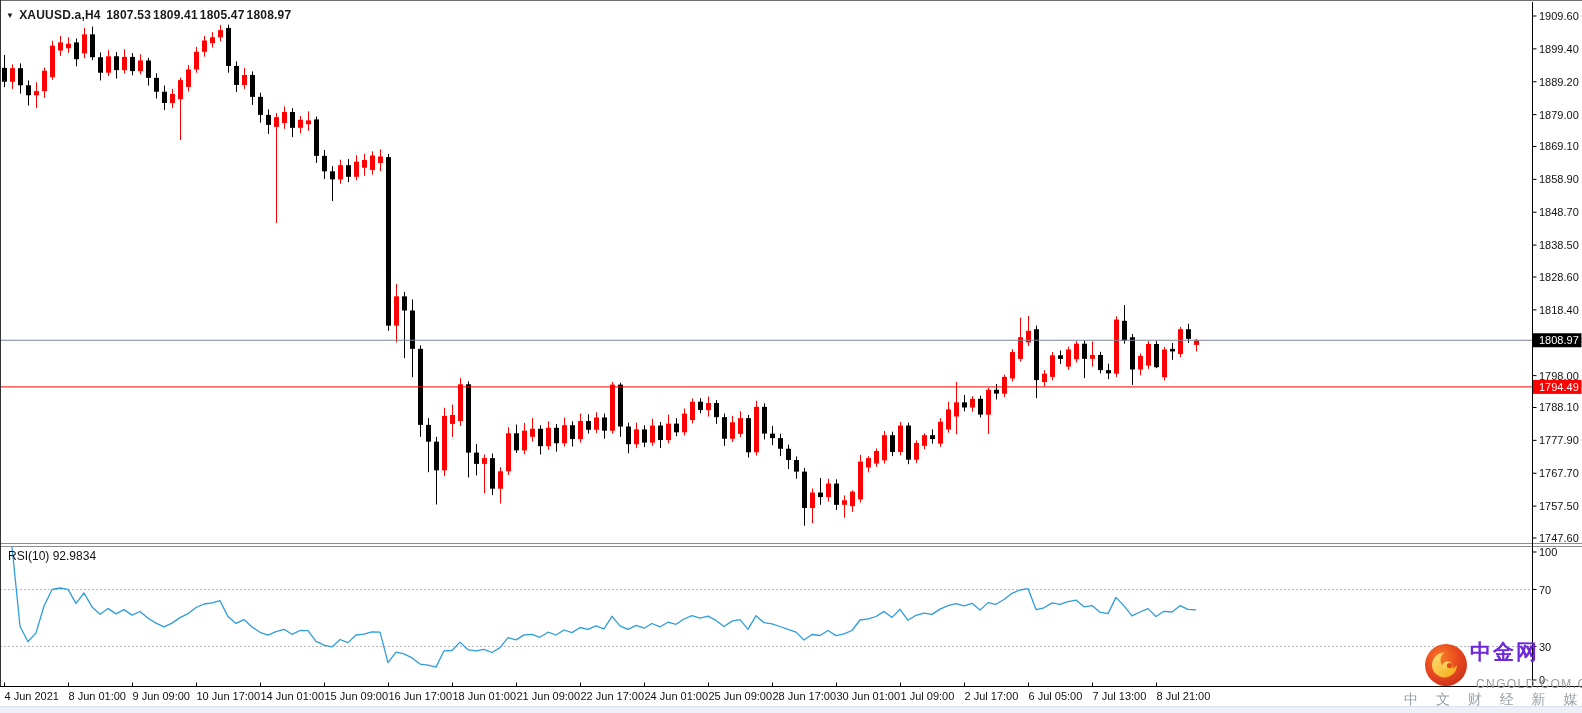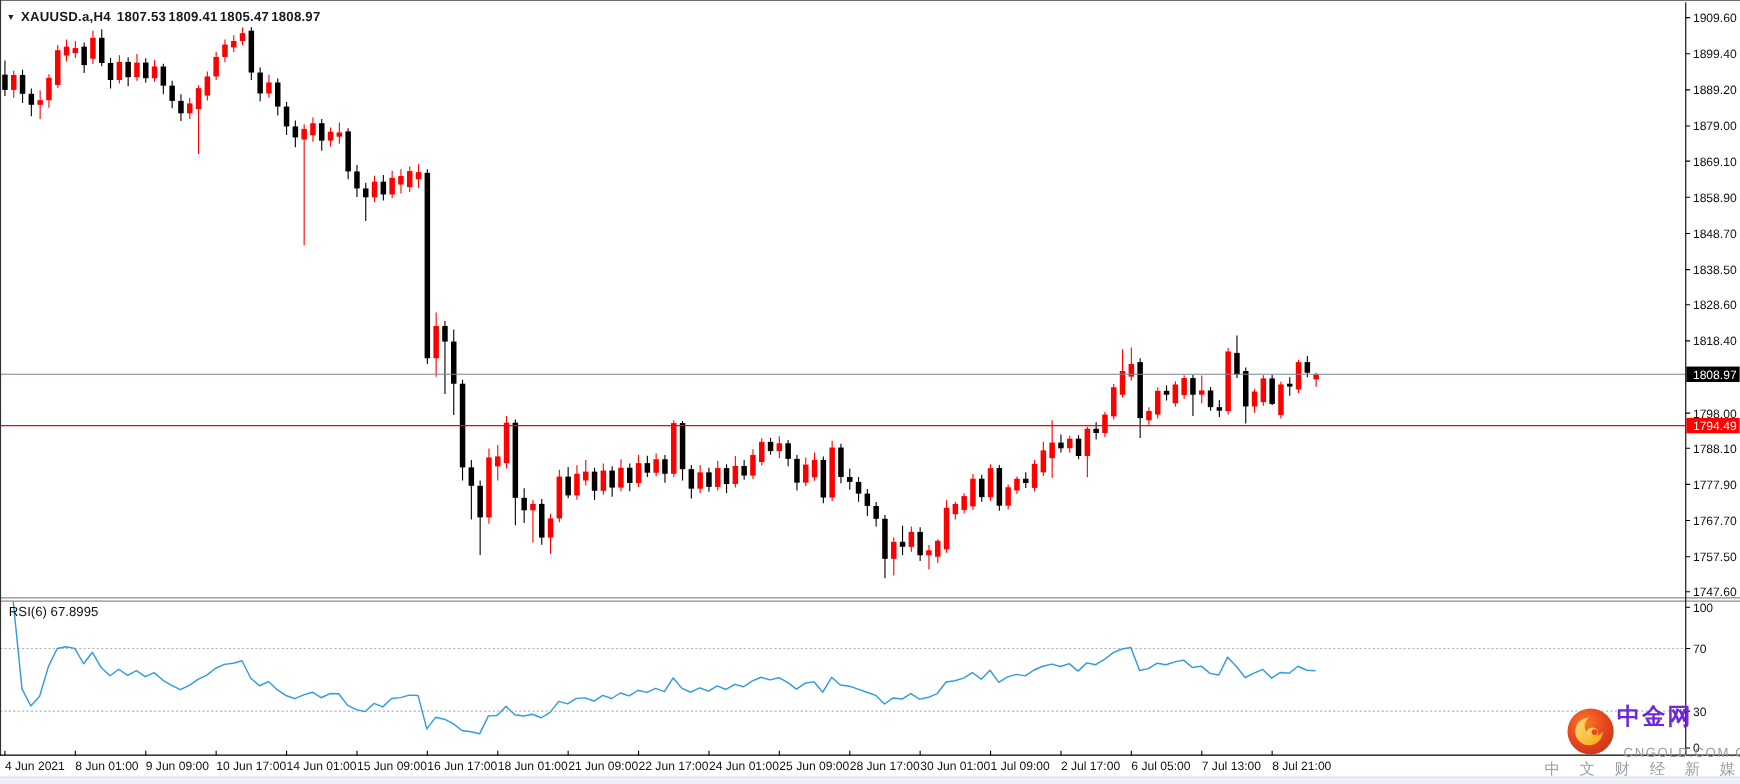--- a/index.html
+++ b/index.html
@@ -752,22 +752,22 @@
         <line x1="1156.5" y1="682.5" x2="1156.5" y2="686.5" stroke="#000000" stroke-width="1"></line>
         <text x="1156.5" y="700" fill="#111111" font-size="11" font-family="&quot;Liberation Sans&quot;,&quot;DejaVu Sans&quot;,sans-serif" text-anchor="start" font-weight="400">8 Jul 21:00</text>
       </g>
     </svg>
 
   <div class="quote-title">
     <span class="dd">▼</span><span>XAUUSD.a,H4</span>&nbsp;<span>1807.53</span><span>1809.41</span><span>1805.47</span><span>1808.97</span>
   </div>
 
   <div class="rsi-title">
-    <span>RSI(6)</span>
-    <span>67.8995</span>
+    <span>RSI(10)</span>
+    <span>92.9834</span>
   </div>
 
   <div class="watermark">
     <svg class="wm-logo" viewBox="0 0 44 44">
       <defs>
         <radialGradient id="wmg" cx="38%" cy="32%" r="75%">
           <stop offset="0%" stop-color="#f87b27"></stop>
           <stop offset="55%" stop-color="#e8481f"></stop>
           <stop offset="100%" stop-color="#c9331a"></stop>
         </radialGradient>

